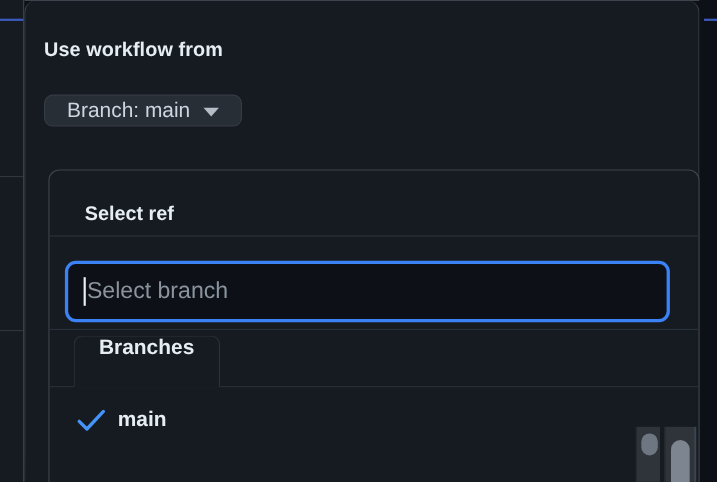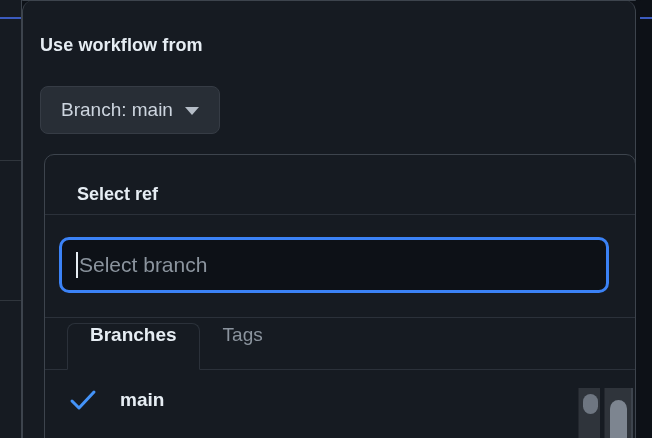--- a/index.html
+++ b/index.html
@@ -107,21 +107,21 @@
     font-weight: bold;
     color: #e6edf3;
     letter-spacing: 0.1px;
   }
 
   
   .branch-button {
     position: absolute;
     left: 40px;
     top: 86px;
-    height: 48px;
+    height: 29px;
     padding: 0 20px;
     display: flex;
     align-items: center;
     gap: 12px;
     background: #282e36;
     border: 1px solid #363c45;
     border-radius: 8px;
     box-sizing: border-box;
     cursor: pointer;
   }
@@ -161,21 +161,21 @@
     box-sizing: border-box;
   }
   .ref-card-title {
     font-size: 18px;
     font-weight: bold;
     color: #e6edf3;
     margin-top: 20px;
   }
 
   .ref-search-wrap {
-    padding: 22px 26px 24px 14px;
+    padding: 22px 26px 6px 14px;
     border-bottom: 1px solid #2b313a;
     box-sizing: border-box;
   }
   .ref-search {
     width: 100%;
     height: 56px;
     box-sizing: border-box;
     background: #0d1117;
     border: 3px solid #3b82f6;
     border-radius: 10px;
@@ -256,21 +256,21 @@
     width: 34px;
     flex: 0 0 auto;
     display: flex;
     align-items: center;
     justify-content: flex-start;
   }
   .ref-row-label {
     font-size: 19px;
     font-weight: bold;
     color: #e6edf3;
-    margin-left: 17px;
+    margin-left: 4px;
   }
 
   
   .sb-outer {
     position: absolute;
     left: 578px;
     top: 388px;
     width: 22px;
     height: 50px;
     background: #2f343b;
@@ -348,23 +348,20 @@
       <div class="ref-search">
         <span class="caret"></span>
         <span class="placeholder">Select branch</span>
       </div>
     </div>
 
     <div class="ref-tabs">
       <div class="ref-tabs-rule"></div>
       <div class="tab active">
         <span>Branches</span>
-      </div>
-      <div class="tab inactive">
-        <span>Tags</span>
       </div>
     </div>
 
     <div class="ref-list">
       <div class="ref-row">
         <span class="check-icon">
           <svg width="28" height="22" viewBox="0 0 28 22" aria-hidden="true">
             <path d="M3 12 L10 19 L25 3" fill="none" stroke="#4493f8" stroke-width="3" stroke-linecap="round" stroke-linejoin="round"></path>
           </svg>
         </span>

